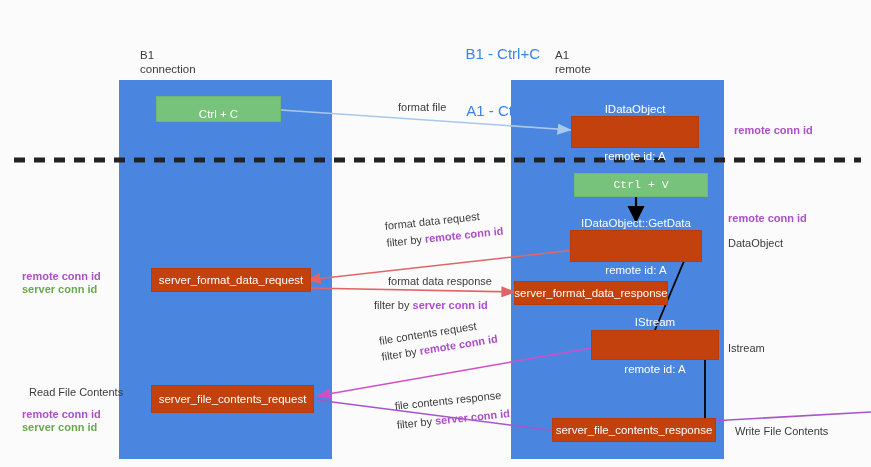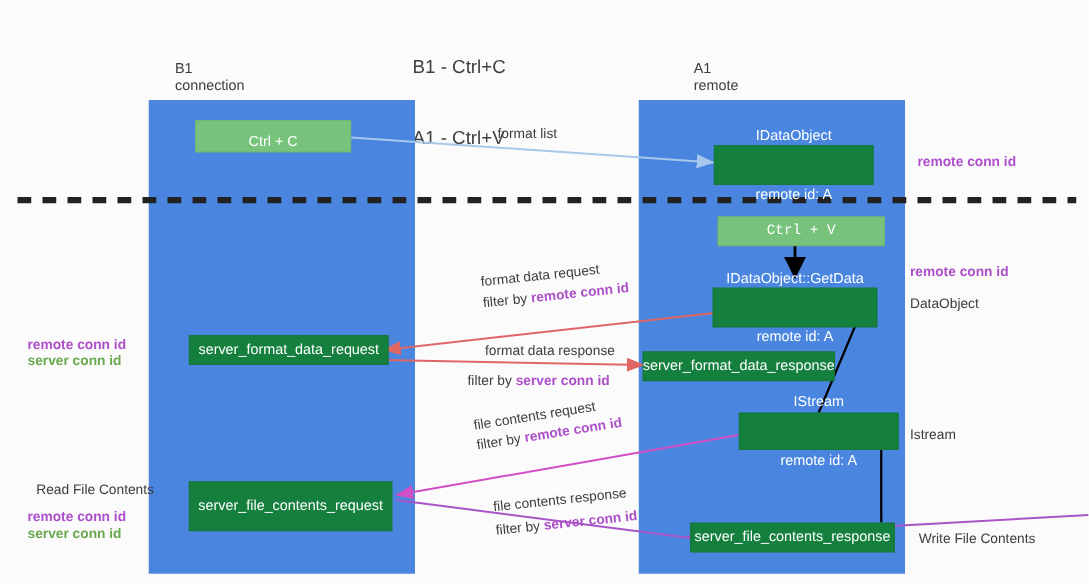--- a/index.html
+++ b/index.html
@@ -28,43 +28,43 @@
     position: absolute;
     text-align: left;
     color: #3c3c3c;
     font-size: 11.5px;
     line-height: 14px;
   }
 
   
   .title {
     position: absolute;
-    text-align: left;
-    color: #404040;
+    text-align: right;
+    color: #3b82f6;
     font-size: 15px;
     line-height: 19px;
     white-space: pre;
   }
 
   
   .node {
     position: absolute;
     box-sizing: border-box;
     display: flex;
     flex-direction: column;
     align-items: center;
     justify-content: center;
     color: #ffffff;
     font-size: 11.5px;
     line-height: 14px;
     text-align: center;
     border: 1px solid rgba(0,0,0,0.06);
   }
   .node.green { background: #78c37c; }
-  .node.orange { background: #15803d; }
+  .node.orange { background: #c2410c; }
   .node .l2 { font-size: 11.5px; margin-top: 33px; }
 
   
   .lbl {
     position: absolute;
     font-size: 11px;
     line-height: 14px;
     color: #3c3c3c;
     white-space: nowrap;
   }
@@ -166,30 +166,30 @@
 
   <div class="node orange" style="left:151px; top:268px; width:160px; height:24px;">
     <span>server_format_data_request</span>
   </div>
 
   <div class="node orange" style="left:591px; top:330px; width:128px; height:30px;">
     <span>IStream</span>
     <span class="l2">remote id: A</span>
   </div>
 
-  <div class="node orange" style="left:151px; top:385px; width:163px; height:40px;text-align:center;">
+  <div class="node orange" style="left:151px; top:385px; width:163px; height:28px;text-align:center;">
     <span>server_file_contents_request</span>
   </div>
 
   <div class="node orange" style="left:552px; top:418px; width:164px; height:24px;">
     <span>server_file_contents_response</span>
   </div>
 
   <div class="lbl" style="left:398px; top:100px;">
-    <span>format list</span>
+    <span>format file</span>
   </div>
 
   <div style="position:absolute; left:384px; top:219px; transform:rotate(-6deg); transform-origin:left top;">
     <div class="lbl" style="position:relative; left:0; top:0;">
       <span>format data request</span>
     </div>
     <div class="lbl" style="position:relative; left:0; top:3px;">
       <span>filter by </span><span class="inline-purple">remote conn id</span>
     </div>
   </div>

